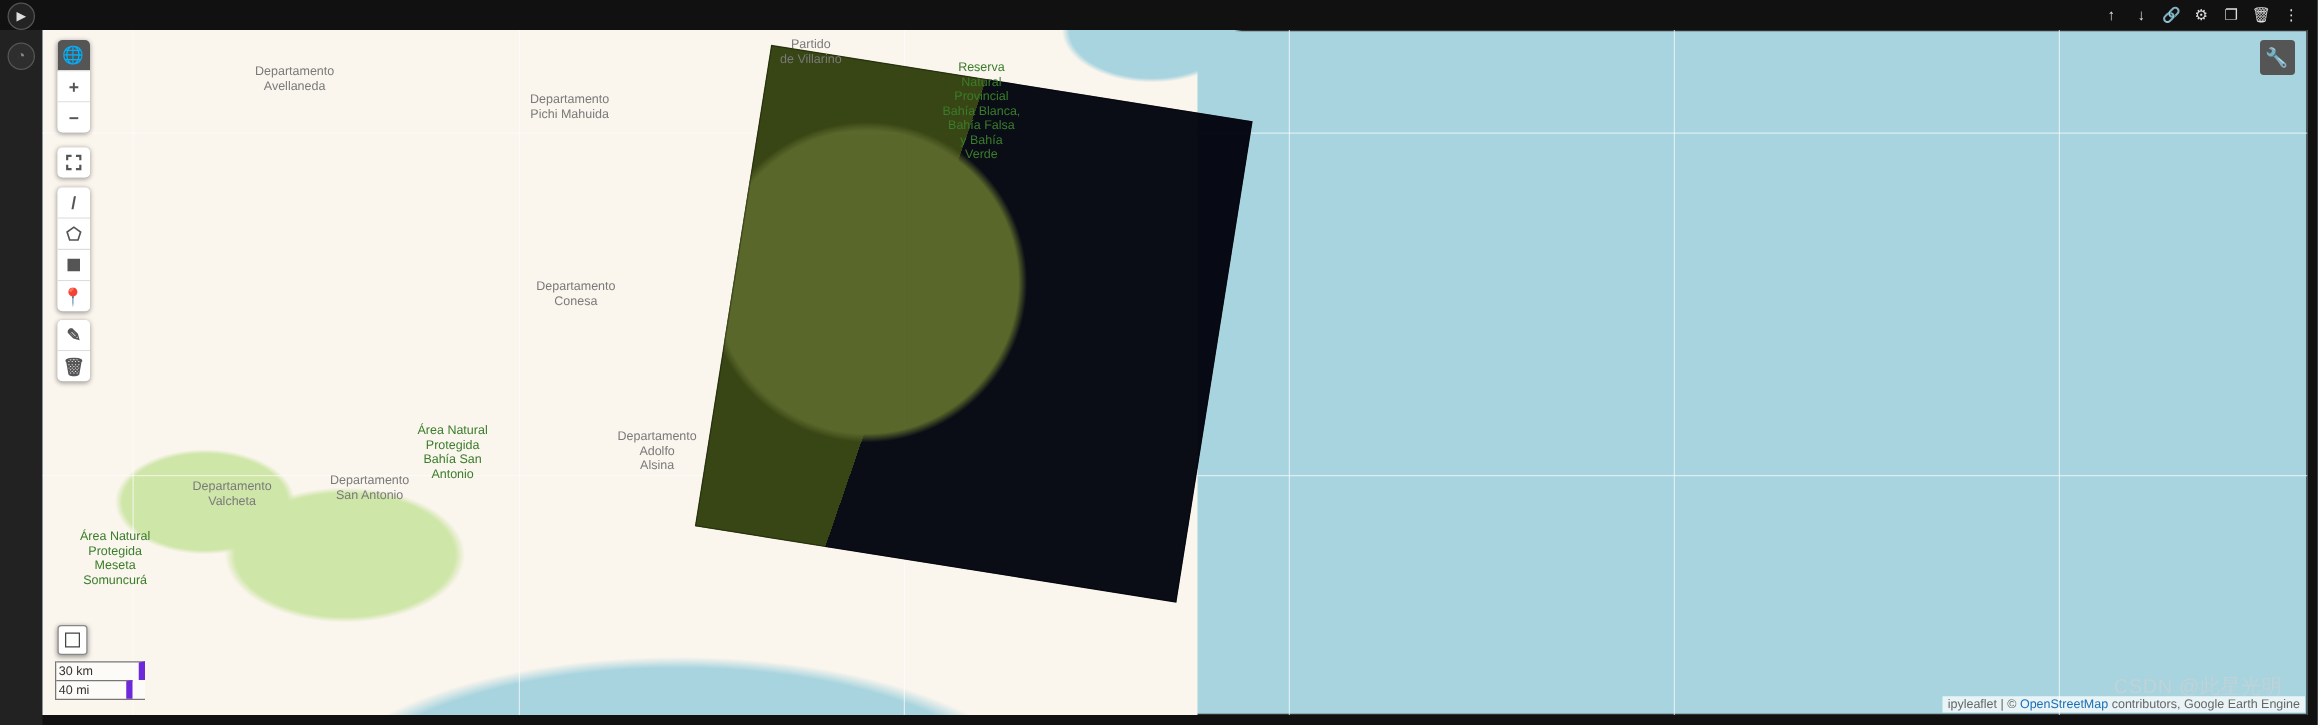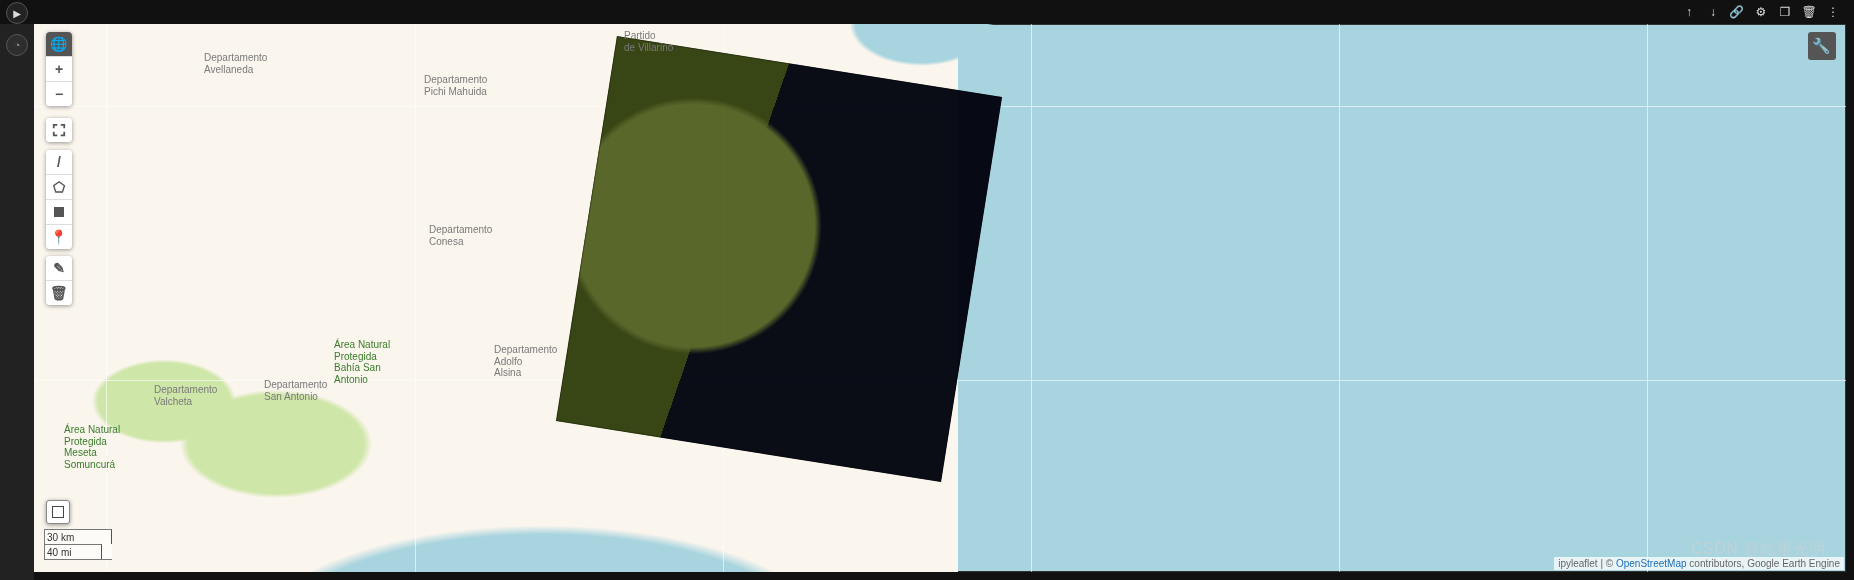--- a/index.html
+++ b/index.html
@@ -130,21 +130,21 @@
       radial-gradient(circle at 30% 72%, #d55b1f 0 3%, transparent 4%),
       radial-gradient(circle at 36% 67%, #d55b1f 0 2%, transparent 3%),
       radial-gradient(circle at 22% 60%, #d55b1f 0 2%, transparent 3%),
       linear-gradient(100deg,#394815 0 38%,#0a0c17 38% 100%);
     box-shadow:inset 0 0 0 1px rgba(0,0,0,.3);
     mix-blend-mode:multiply;
   }
 
   
   .lbl{
-    position:absolute;font-size:10px;color:#7a7a7a;white-space:nowrap;
+    position:absolute;font-size:10px;color:#7a7a7a;white-space:nowrap;text-align:center;
     line-height:1.15;
   }
   .lbl.prot {color:#3a7d2b;font-style:normal;}
 
   
   .ctrl-group{
     position:absolute;
     background:#fff;
     border-radius:4px;
     box-shadow:0 1px 4px rgba(0,0,0,.4);
@@ -165,21 +165,21 @@
   .ctrl-btn svg{width:14px;height:14px;stroke:#555;fill:none;stroke-width:2;}
 
   
   .scale{
     position:absolute;left:10px;bottom:12px;
     font-size:10px;color:#333;background:rgba(255,255,255,.6);
     border:1px solid #777;border-top:none;border-right:none;
   }
   .scale .row{
     padding:0 4px 0 2px;height:14px;display:flex;align-items:center;
-    border-top:1px solid #777;border-right:1px solid #6d28d9;
+    border-top:1px solid #777;border-right:5px solid #6d28d9;
   }
   .scale .row:first-child{width:60px;}
   .scale .row:last-child {width:50px;}
 
   
   .layers-ctl{
     position:absolute;left:12px;bottom:48px;width:22px;height:22px;
     background:#fff;border:1px solid #888;border-radius:3px;
     box-shadow:0 1px 4px rgba(0,0,0,.4);cursor:pointer;
     display:flex;align-items:center;justify-content:center;
@@ -246,20 +246,21 @@
 
   <div class="lbl" style="left:590px;top:6px">Partido<br>de Villarino</div>
   <div class="lbl" style="left:170px;top:28px">Departamento<br>Avellaneda</div>
   <div class="lbl" style="left:390px;top:50px">Departamento<br>Pichi Mahuida</div>
   <div class="lbl" style="left:395px;top:200px">Departamento<br>Conesa</div>
   <div class="lbl" style="left:460px;top:320px">Departamento<br>Adolfo<br>Alsina</div>
   <div class="lbl" style="left:230px;top:355px">Departamento<br>San Antonio</div>
   <div class="lbl" style="left:120px;top:360px">Departamento<br>Valcheta</div>
   <div class="lbl prot" style="left:300px;top:315px">Área Natural<br>Protegida<br>Bahía San<br>Antonio</div>
   <div class="lbl prot" style="left:30px;top:400px">Área Natural<br>Protegida<br>Meseta<br>Somuncurá</div>
+  <div class="lbl prot" style="left:720px;top:25px">Reserva<br>Natural<br>Provincial<br>Bahía Blanca,<br>Bahía Falsa<br>y Bahía<br>Verde</div>
 
   <div class="ctrl-group" style="left:12px;top:8px">
     <div class="ctrl-btn dark">🌐</div>
     <div class="ctrl-btn">+</div>
     <div class="ctrl-btn">−</div>
   </div>
 
   <div class="ctrl-group" style="left:12px;top:94px">
     <div class="ctrl-btn">
       <svg viewBox="0 0 16 16">

